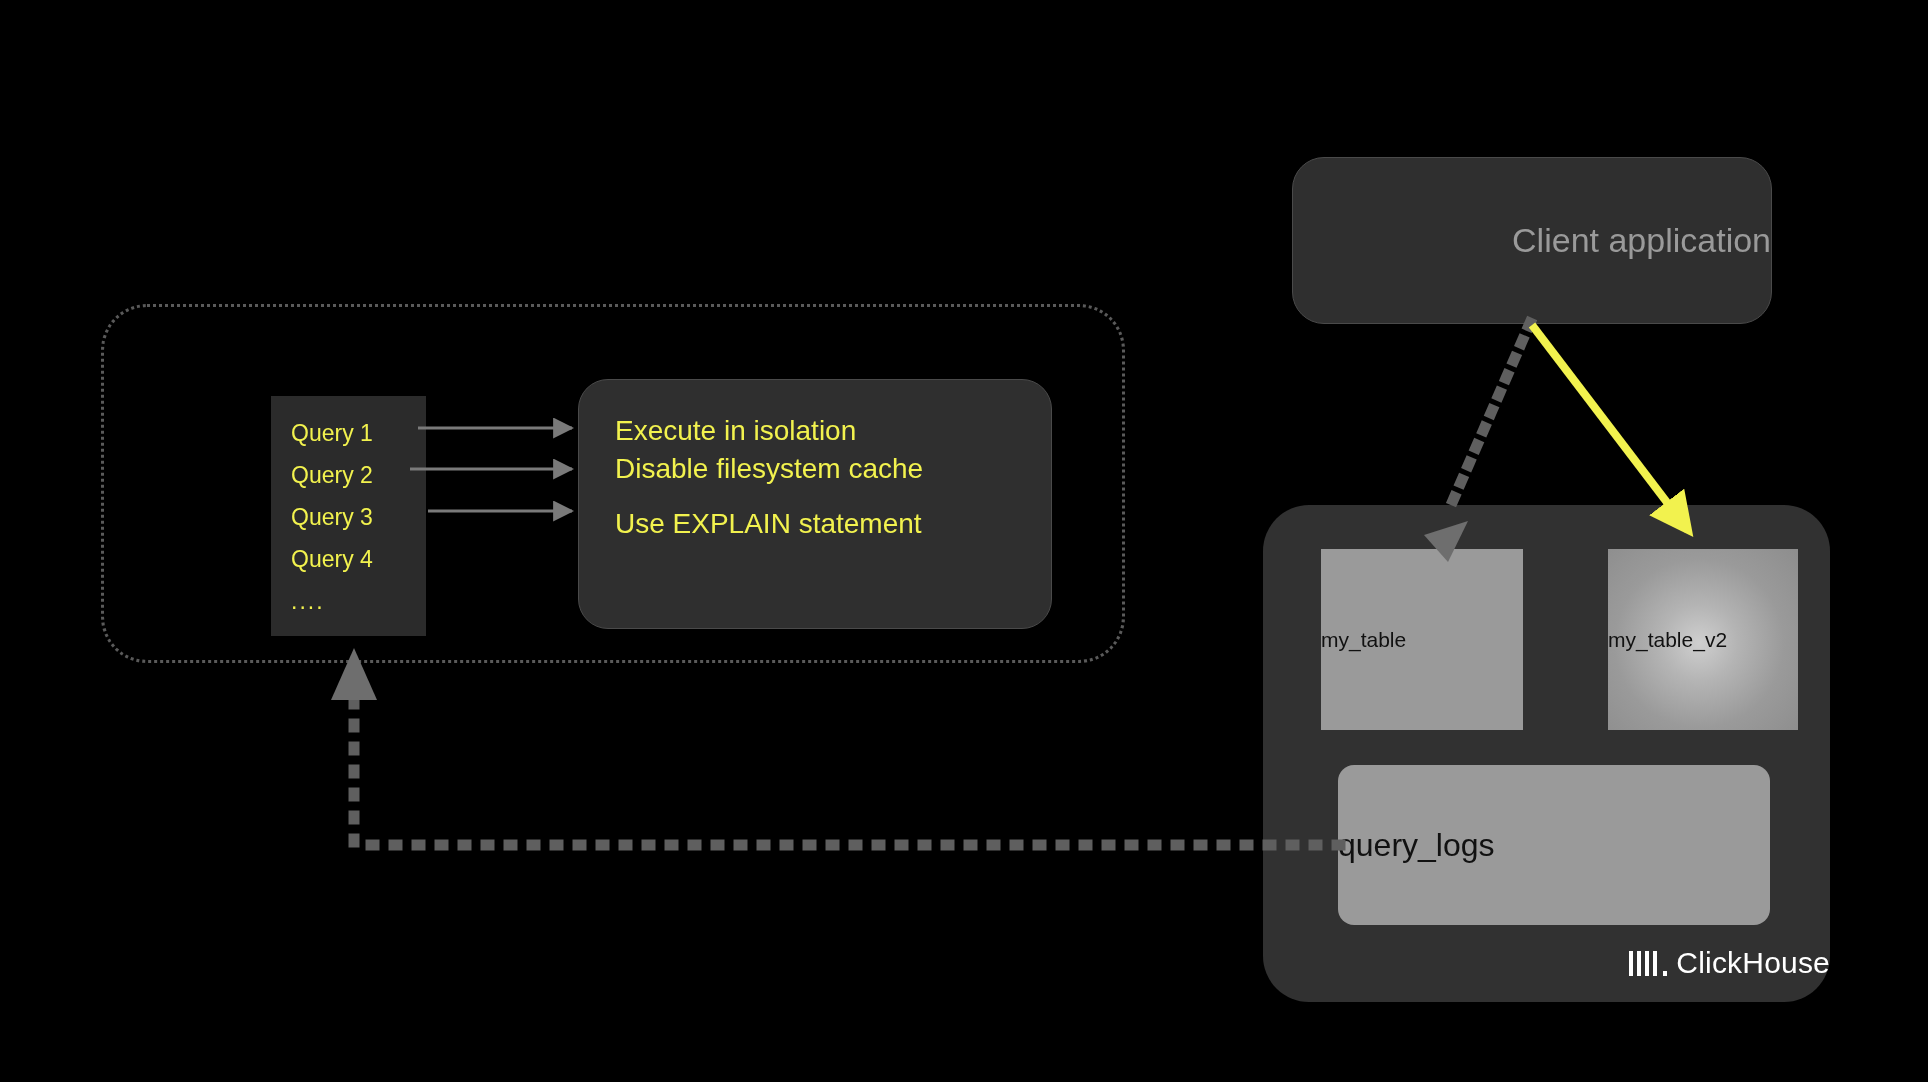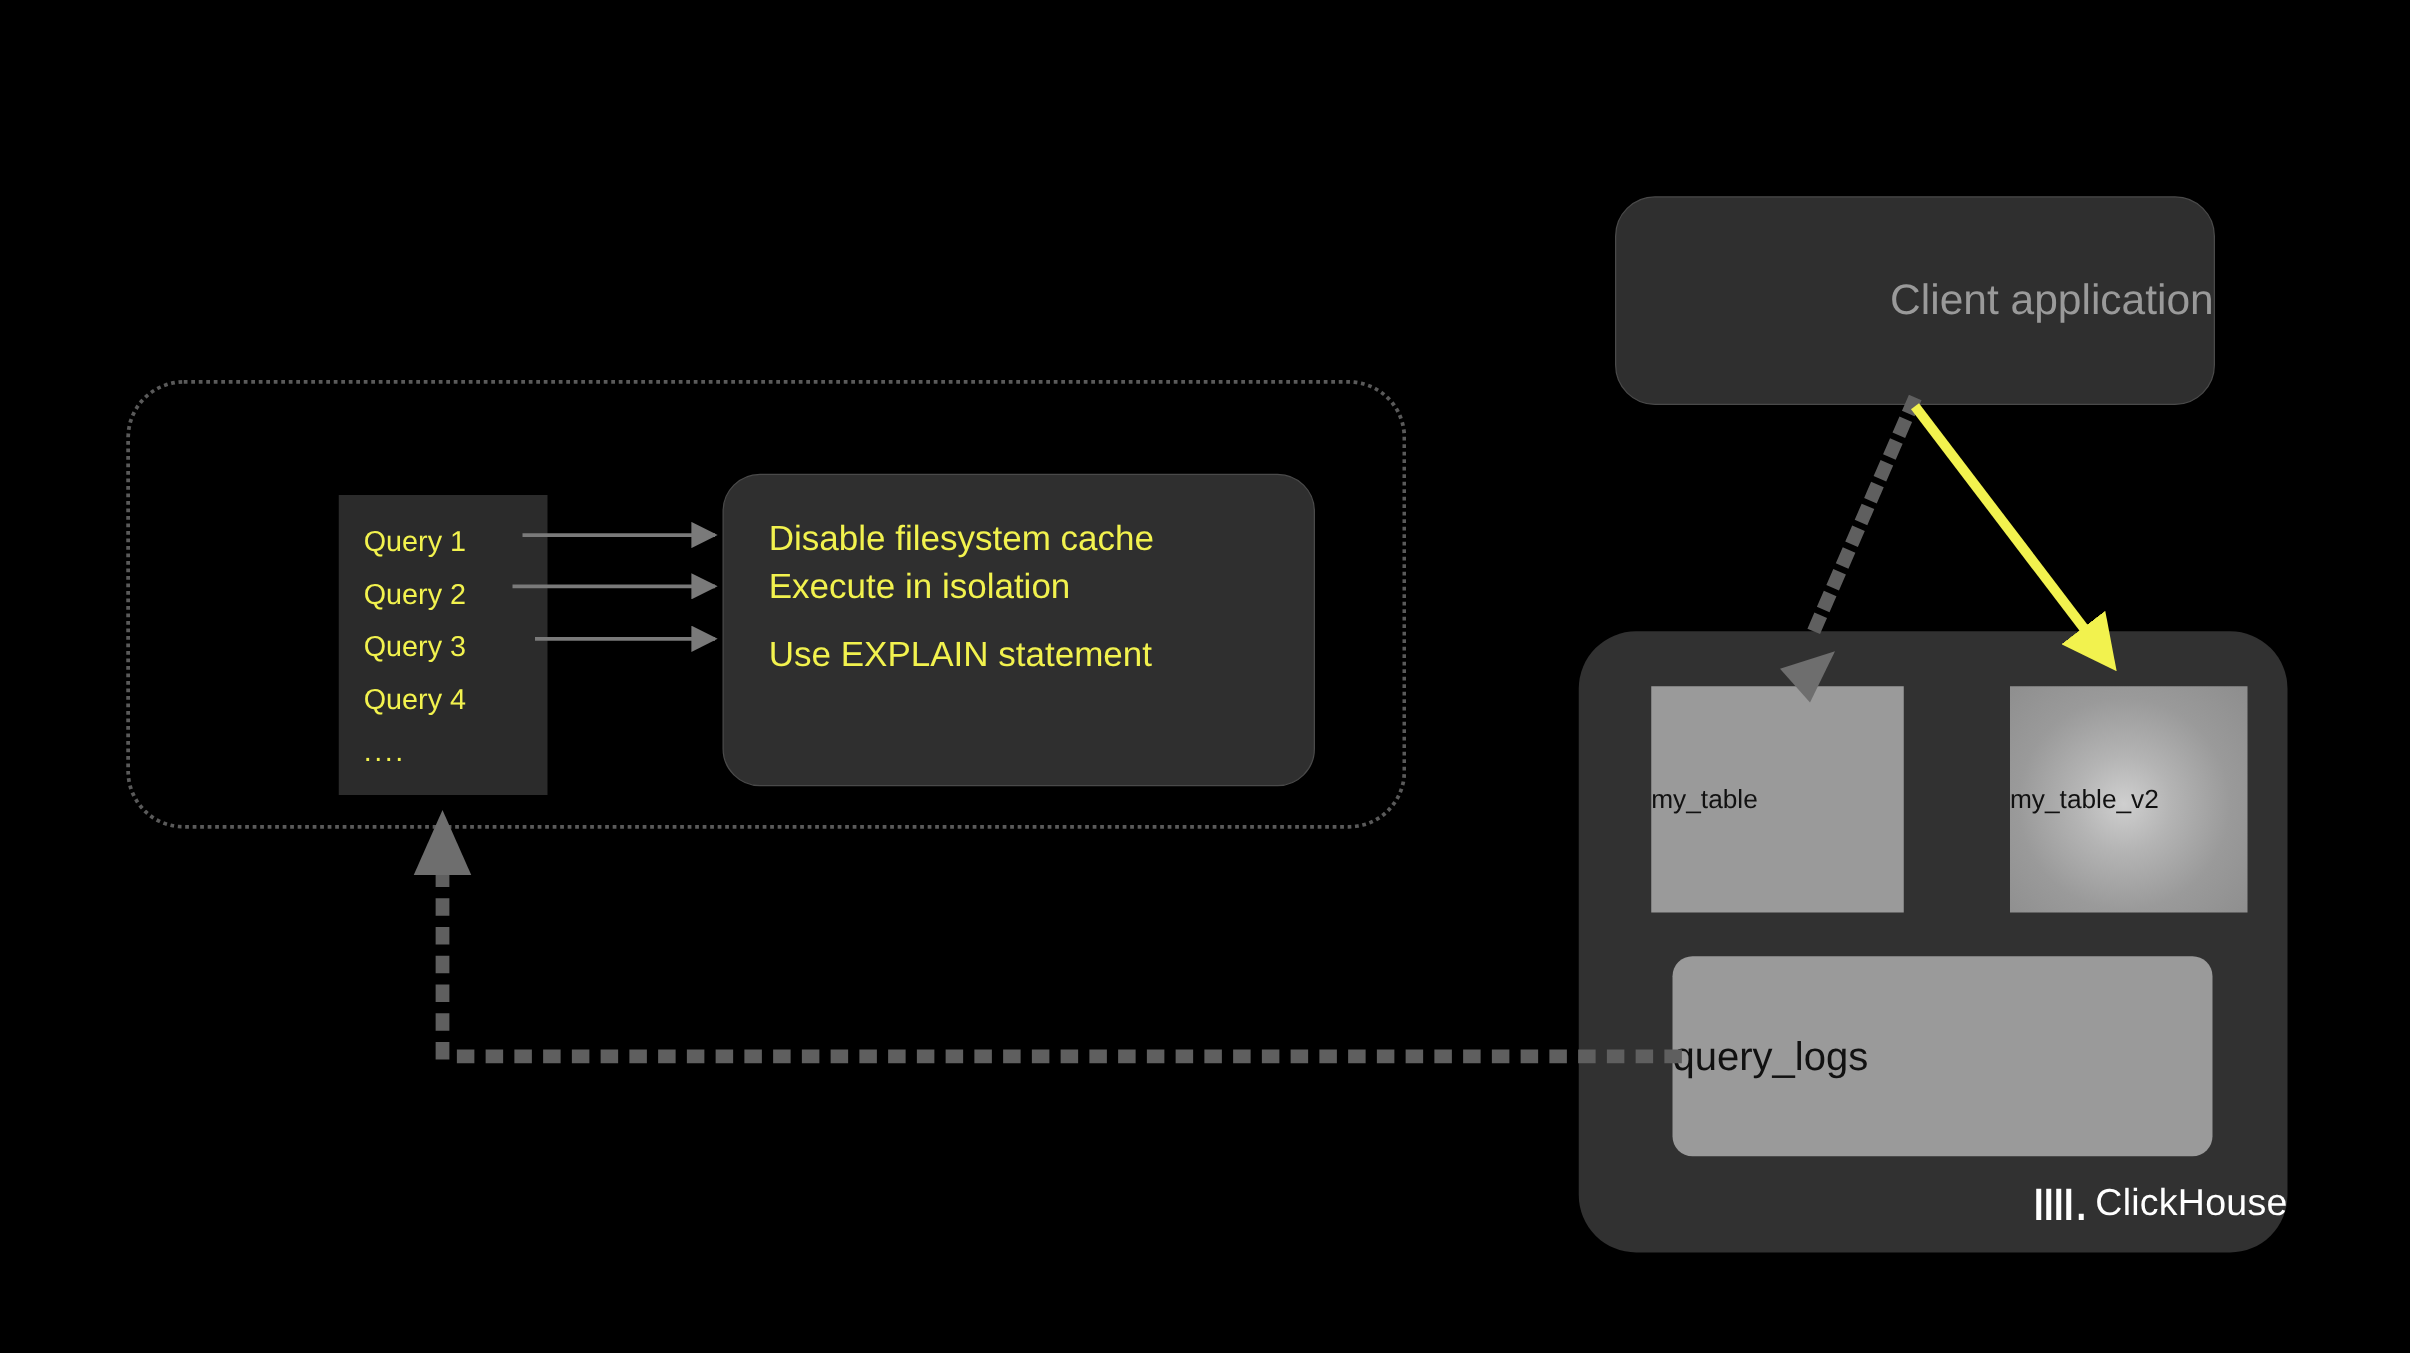--- a/index.html
+++ b/index.html
@@ -28,21 +28,21 @@
     border: 3px dotted #5a5a5a;
     border-radius: 46px;
     box-sizing: border-box;
   }
 
   
   .query-panel {
     position: absolute;
     left: 271px;
     top: 396px;
-    width: 167px;
+    width: 155px;
     height: 240px;
     background: #2b2b2b;
     box-sizing: border-box;
     padding: 16px 0 0 20px;
   }
   .query-item {
     color: #f2f24e;
     font-size: 23px;
     line-height: 42px;
     white-space: nowrap;
@@ -196,22 +196,22 @@
 
   <div class="query-panel">
     <div class="query-item">Query 1</div>
     <div class="query-item">Query 2</div>
     <div class="query-item">Query 3</div>
     <div class="query-item">Query 4</div>
     <div class="query-item ellipsis">....</div>
   </div>
 
   <div class="investigation">
+    <div class="inv-line">Execute in isolation</div>
     <div class="inv-line">Disable filesystem cache</div>
-    <div class="inv-line">Execute in isolation</div>
     <div class="inv-gap"></div>
     <div class="inv-line">Use EXPLAIN statement</div>
   </div>
 
   <div class="client-app">
     <div class="client-app-label">Client application</div>
   </div>
 
   <div class="clickhouse">
     <div class="table-box table-my-table">

